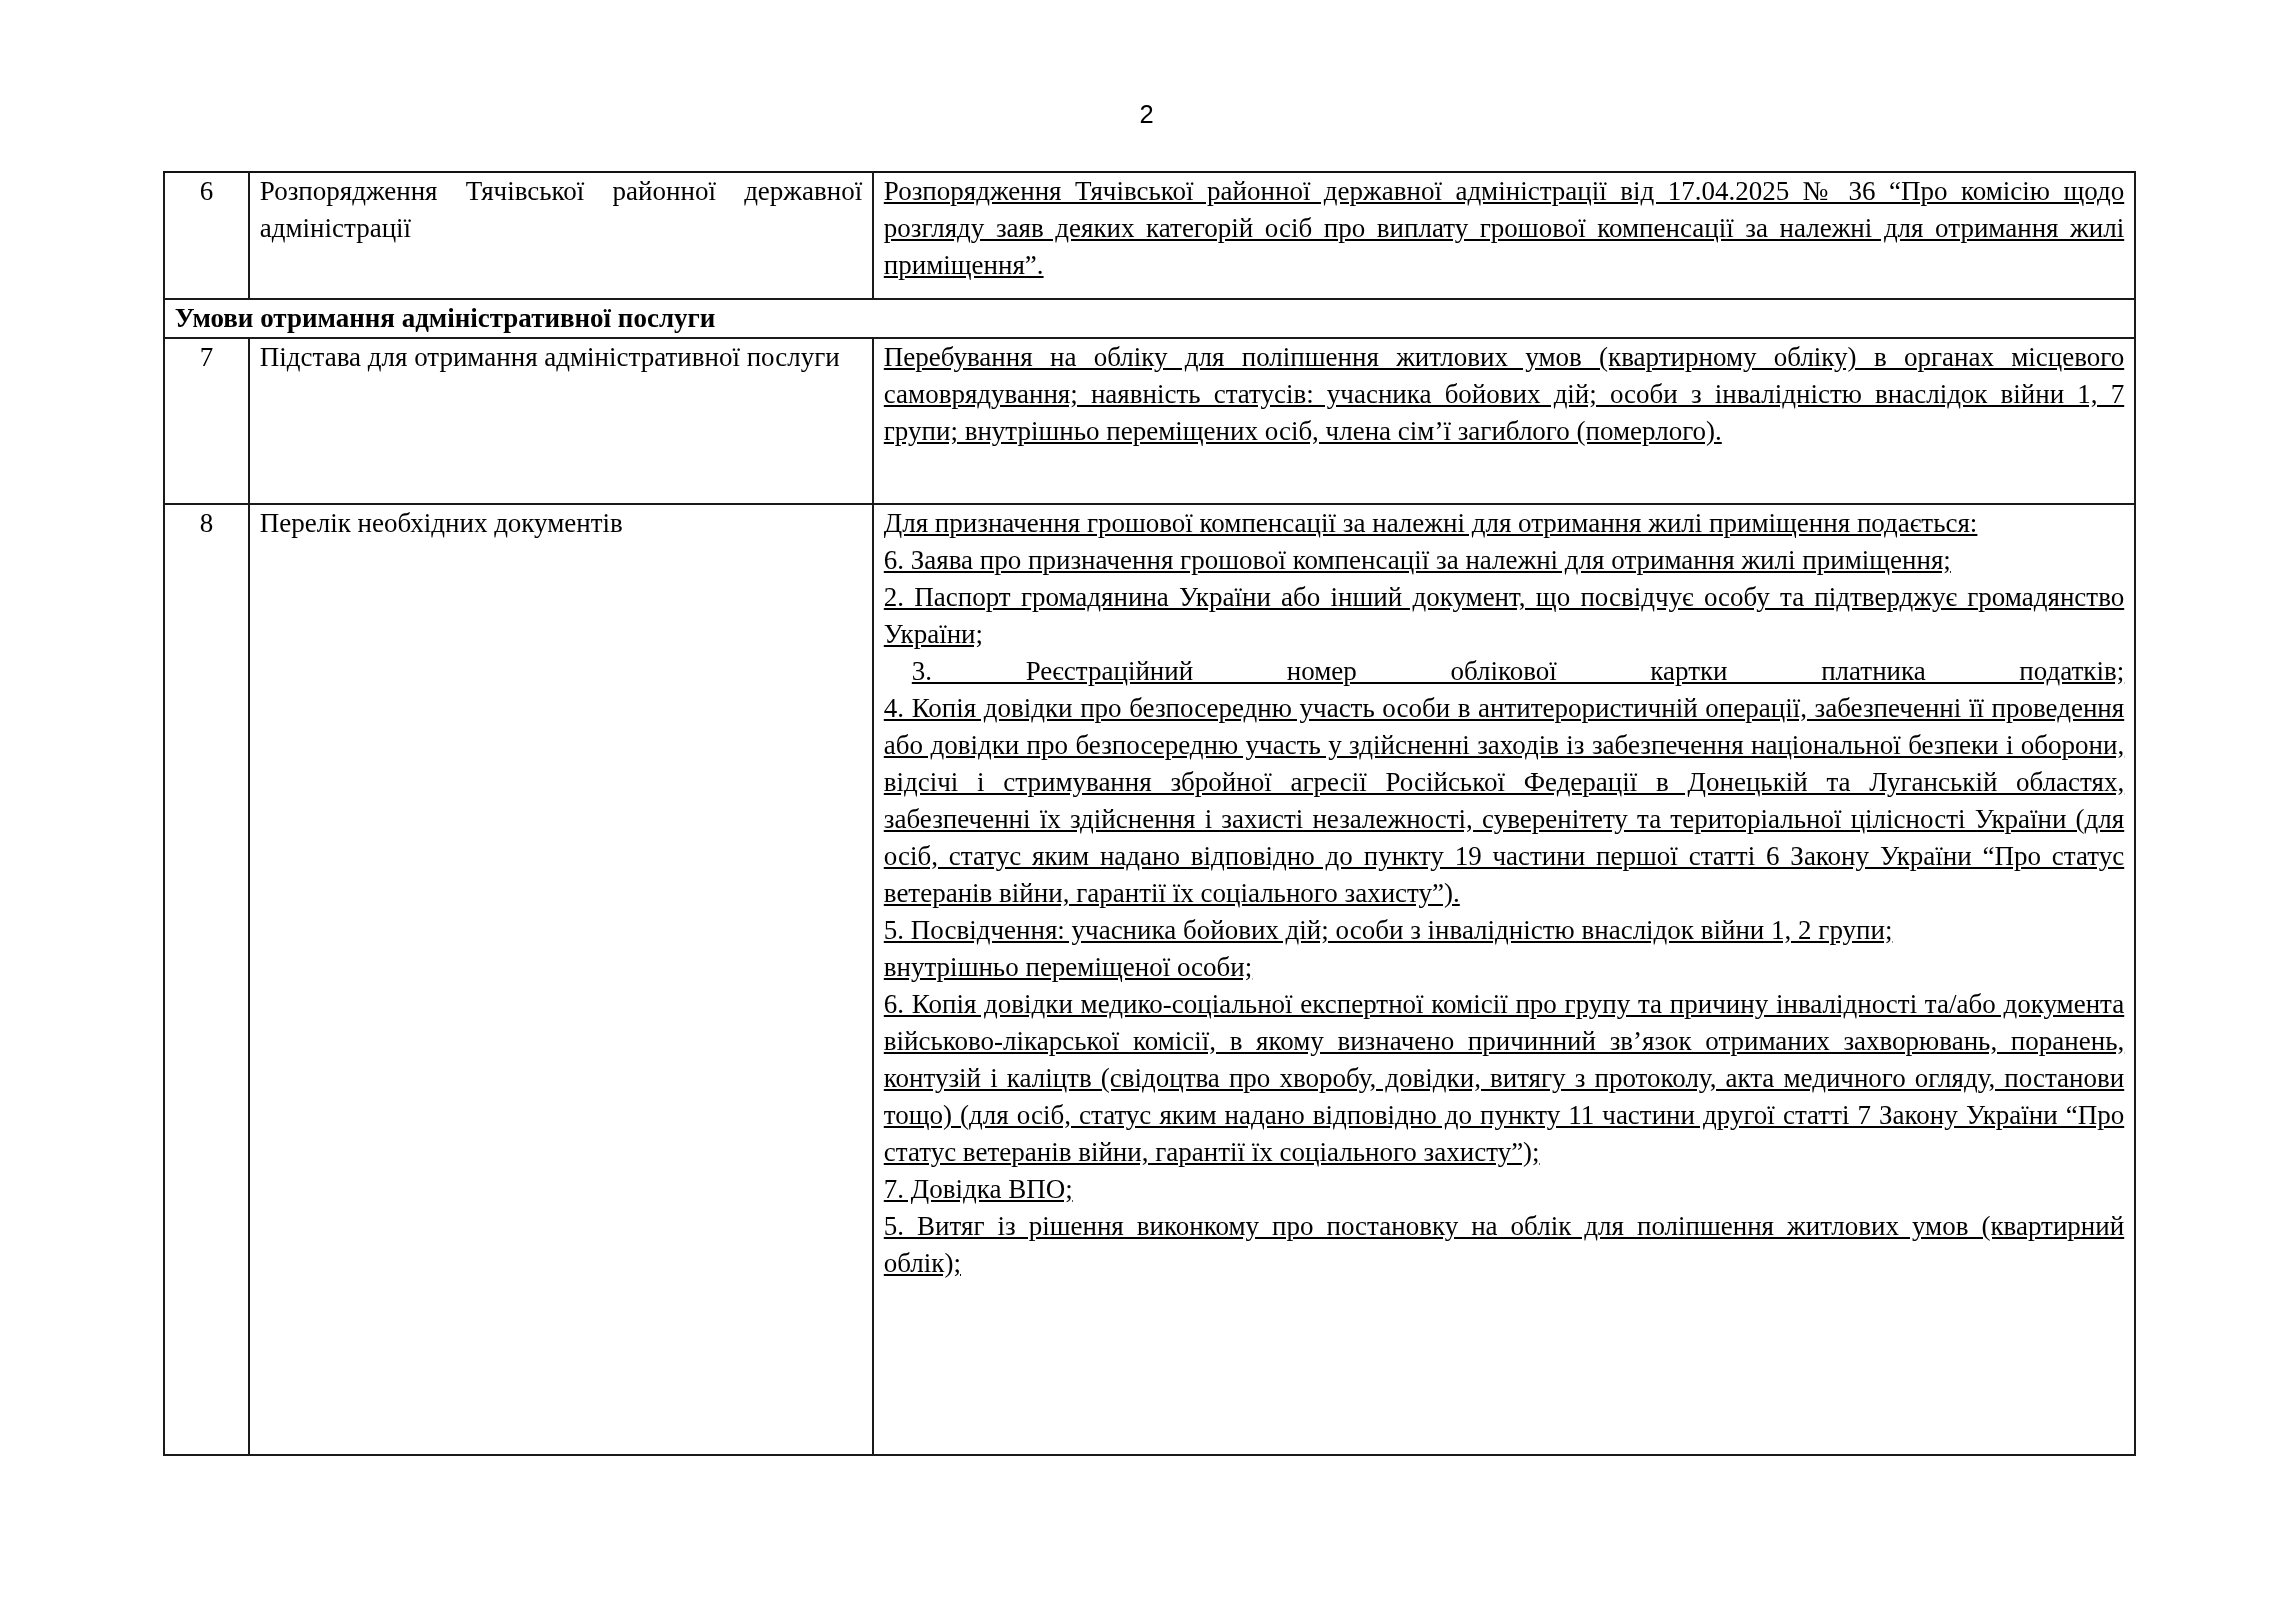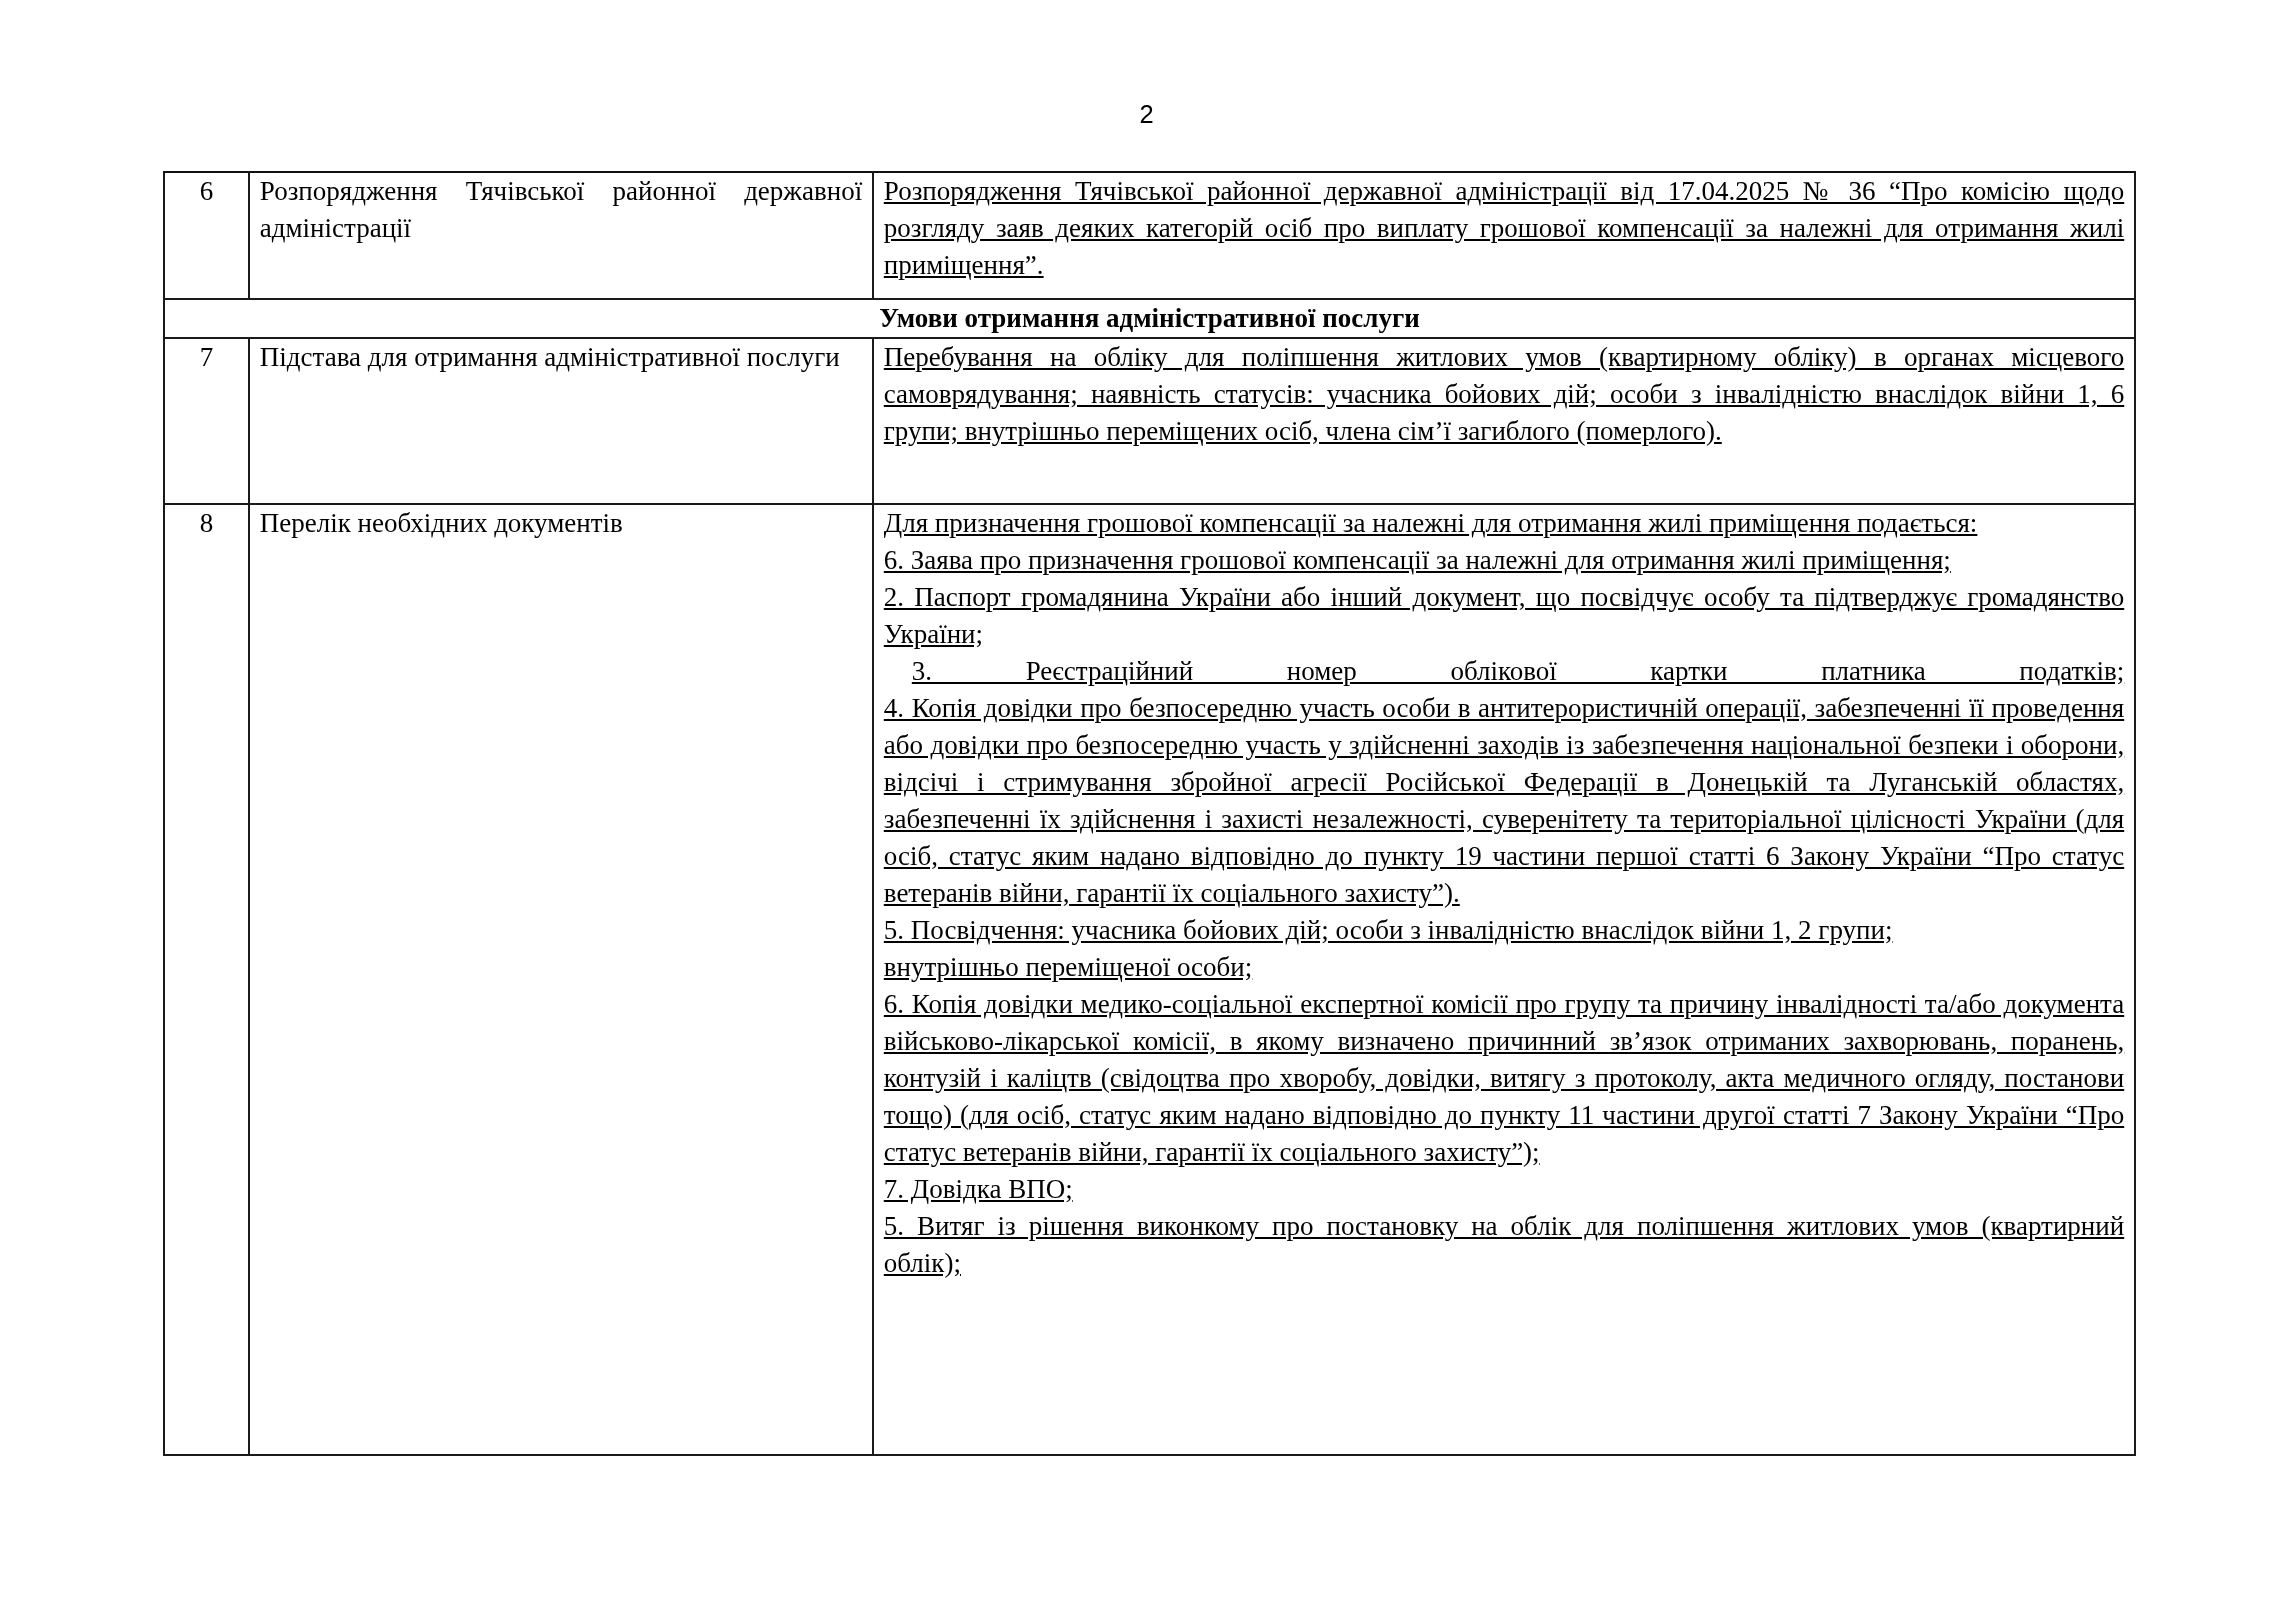--- a/index.html
+++ b/index.html
@@ -56,21 +56,21 @@
     padding-right: 8.8px;
   }
   td.val {
     padding-top: 5.9px;
     padding-left: 6.9px;
     padding-right: 7.8px;
     text-align: justify;
     text-decoration: underline;
   }
   td.section {
-    text-align: center;
+    text-align: left;
     font-weight: bold;
     padding-top: 8.8px;
     padding-bottom: 6.9px;
   }
   .row6 td { height: 125px; }
   .row7 td { height: 164px; }
   .row8 td { height: 949px; }
   .line { display: block; }
   .justify-last { text-align-last: justify; margin-left: 28px; }
 </style>
@@ -90,21 +90,21 @@
       <td class="num">6</td>
       <td class="name">Розпорядження Тячівської районної державної адміністрації</td>
       <td class="val">Розпорядження Тячівської районної державної адміністрації  від 17.04.2025 № 36 “Про комісію  щодо розгляду заяв деяких категорій осіб про виплату грошової компенсації за належні для отримання жилі приміщення”.</td>
     </tr>
     <tr class="thick-top">
       <td class="section" colspan="3">Умови отримання адміністративної послуги</td>
     </tr>
     <tr class="row7 thick-top">
       <td class="num">7</td>
       <td class="name">Підстава для отримання адміністративної послуги</td>
-      <td class="val">Перебування на обліку для поліпшення житлових умов (квартирному обліку) в органах місцевого самоврядування; наявність  статусів: учасника бойових дій; особи з інвалідністю внаслідок війни 1, 6 групи; внутрішньо переміщених осіб, члена сім’ї загиблого (померлого).</td>
+      <td class="val">Перебування на обліку для поліпшення житлових умов (квартирному обліку) в органах місцевого самоврядування; наявність  статусів: учасника бойових дій; особи з інвалідністю внаслідок війни 1, 7 групи; внутрішньо переміщених осіб, члена сім’ї загиблого (померлого).</td>
     </tr>
     <tr class="row8 thick-top">
       <td class="num">8</td>
       <td class="name">Перелік необхідних документів</td>
       <td class="val">
         <span class="line">Для призначення грошової компенсації за належні для отримання жилі приміщення подається:</span>
         <span class="line">6. Заява про призначення грошової компенсації за належні для отримання жилі приміщення;</span>
         <span class="line">2. Паспорт громадянина України або інший документ, що посвідчує особу та підтверджує громадянство України;</span>
         <span class="line justify-last">3. Реєстраційний номер облікової картки платника податків;</span>
         <span class="line">4. Копія довідки про безпосередню участь особи в антитерористичній операції, забезпеченні її проведення або довідки про безпосередню участь у здійсненні заходів із забезпечення національної безпеки і оборони, відсічі і стримування збройної агресії Російської Федерації в Донецькій та Луганській областях, забезпеченні їх здійснення і захисті незалежності, суверенітету та територіальної цілісності України (для осіб, статус яким надано відповідно до пункту 19 частини першої статті 6 Закону України “Про статус ветеранів війни, гарантії їх соціального захисту”).</span>

